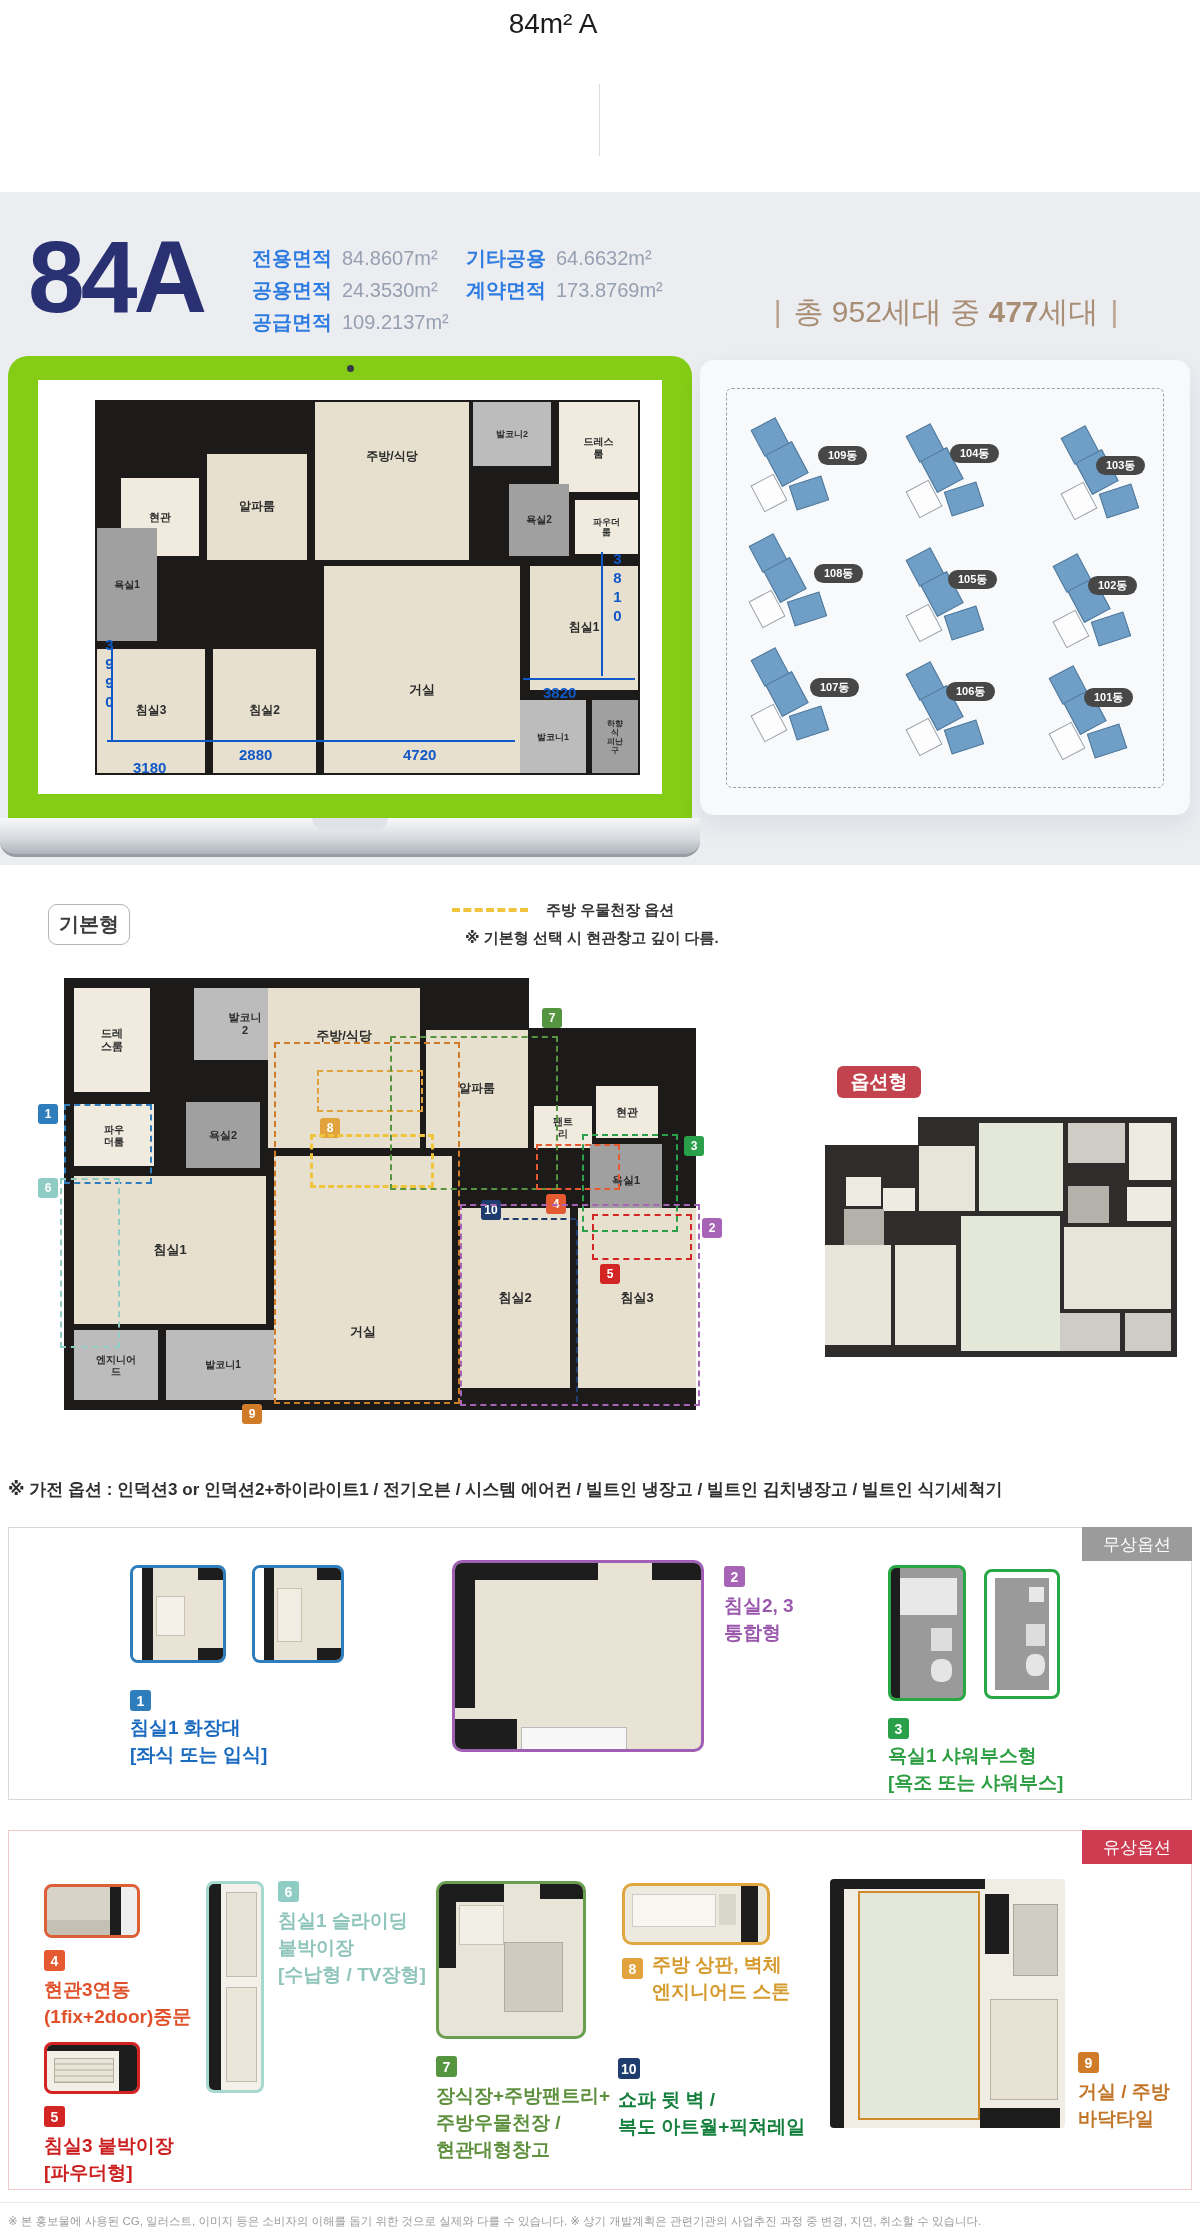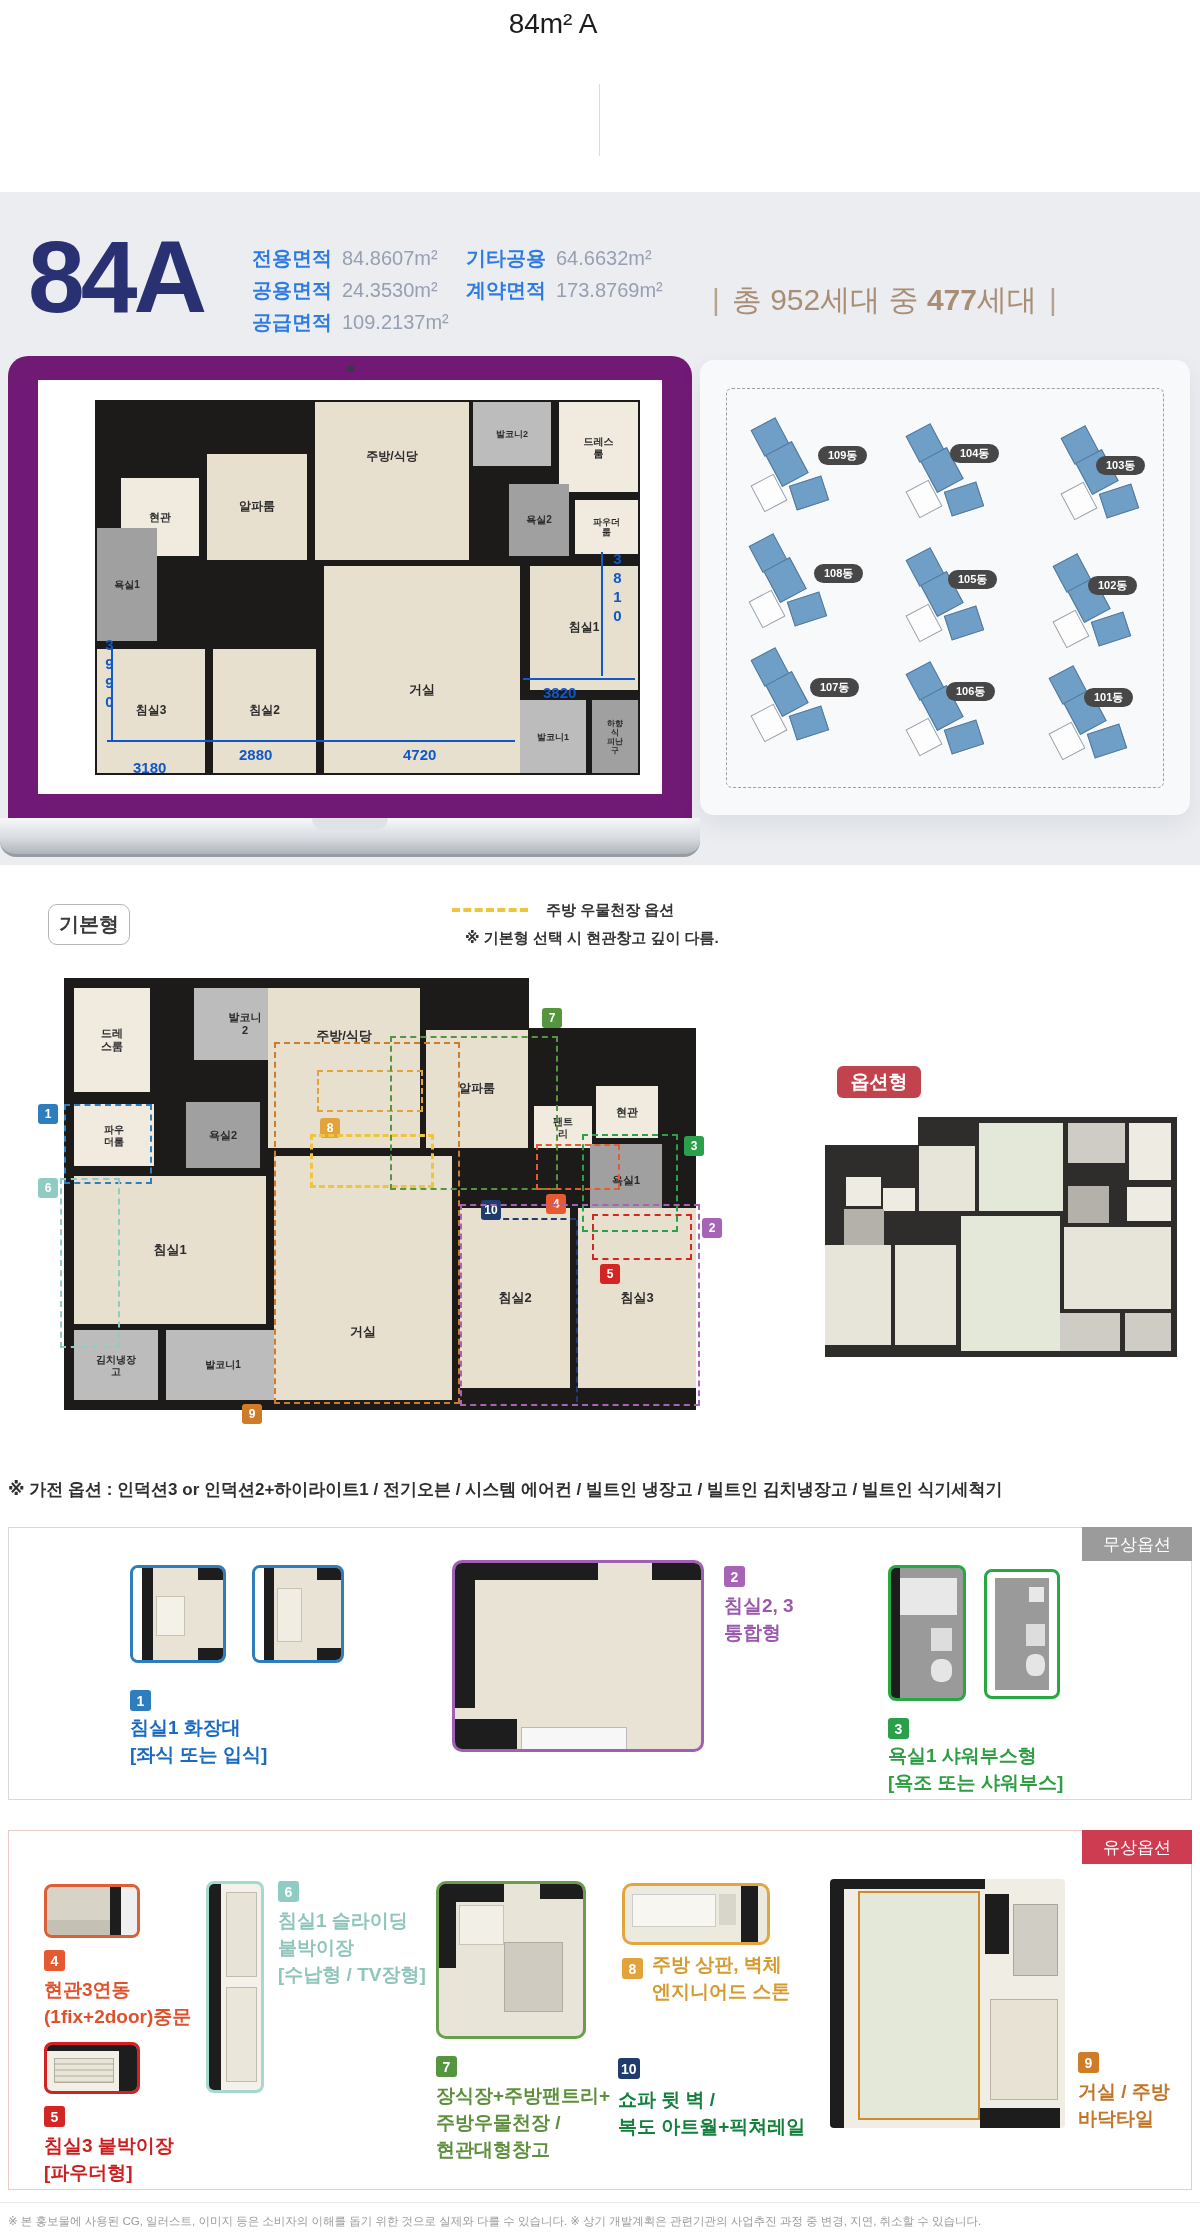--- a/index.html
+++ b/index.html
@@ -6,27 +6,27 @@
   body{width:1200px;height:2238px;position:relative;background:#fff;overflow:hidden;
        font-family:"Liberation Sans","DejaVu Sans",sans-serif;color:#222}
   .abs{position:absolute}
   .page-title{left:0;top:8px;width:1106px;text-align:center;font-size:28px;font-weight:400;color:#1c1c1c;letter-spacing:0}
   .title-divider{left:599px;top:84px;width:1px;height:72px;background:#dcdcdc}
   .hero-bg{left:0;top:192px;width:1200px;height:673px;background:#ebedf1}
   .unit-code{left:28px;top:226px;font-size:102px;font-weight:800;letter-spacing:-4px;color:#2a3173;line-height:1}
   .arow{position:absolute;display:flex;align-items:baseline;gap:10px;font-size:20px;line-height:1}
   .alabel{color:#2e7ce2;font-weight:700}
   .avalue{color:#97a0b1;font-weight:500}
-  .household{left:700px;top:280px;width:492px;font-size:30px;color:#a88e74;font-weight:500}
+  .household{left:700px;top:292px;width:492px;text-align:center;font-size:30px;color:#a88e74;font-weight:500}
   .household .bar{font-weight:300;margin:0 12px;color:#b8a28c}
   .household .strong{font-weight:800}
 
   
   .laptop{left:0;top:356px;width:700px;height:506px}
-  .lap-screen{position:absolute;left:8px;top:0;width:684px;height:462px;background:#701a75;border-radius:20px 20px 0 0}
+  .lap-screen{position:absolute;left:8px;top:0;width:684px;height:462px;background:#84cc16;border-radius:20px 20px 0 0}
   .cam{position:absolute;left:339px;top:9px;width:7px;height:7px;border-radius:50%;background:#343a46}
   .lap-white{position:absolute;left:30px;top:24px;width:624px;height:414px;background:#fff;overflow:hidden}
   .lap-base{position:absolute;left:0;top:462px;width:700px;height:36px;
             background:linear-gradient(#f7f8f9,#d8dce0 55%,#aeb4ba);border-radius:0 0 16px 16px;border-bottom:3px solid #969ca3}
   .notch{position:absolute;left:312px;top:0;width:76px;height:12px;background:#dfe2e6;border-radius:0 0 30px 30px}
 
   
   .plan{position:absolute}
   .slab{position:absolute}
   .room{position:absolute}
@@ -287,21 +287,21 @@
         <span class="rlabel" style="left: 50%; top: 50%; font-size: 10px;">파우
 더룸</span>
       </div>
       <div class="room" style="left: 526px; top: 166px; width: 72px; height: 72px; background: rgb(160, 160, 160);">
         <span class="rlabel" style="left: 50%; top: 50%; font-size: 11px;">욕실1</span>
       </div>
       <div class="room" style="left: 10px; top: 198px; width: 192px; height: 148px; background: rgb(232, 224, 207);">
         <span class="rlabel" style="left: 50%; top: 50%; font-size: 13px;">침실1</span>
       </div>
       <div class="room" style="left: 10px; top: 352px; width: 84px; height: 70px; background: rgb(188, 188, 188);">
-        <span class="rlabel" style="left: 50%; top: 50%; font-size: 10px;">김치냉장고</span>
+        <span class="rlabel" style="left: 50%; top: 50%; font-size: 10px;">엔지니어드</span>
       </div>
       <div class="room" style="left: 102px; top: 352px; width: 114px; height: 70px; background: rgb(188, 188, 188);">
         <span class="rlabel" style="left: 50%; top: 50%; font-size: 10px;">발코니1</span>
       </div>
       <div class="room" style="left: 210px; top: 178px; width: 178px; height: 244px; background: rgb(232, 224, 207);">
         <span class="rlabel" style="left: 50%; top: 72%; font-size: 13px;">거실</span>
       </div>
       <div class="room" style="left: 396px; top: 230px; width: 110px; height: 180px; background: rgb(232, 224, 207);">
         <span class="rlabel" style="left: 50%; top: 50%; font-size: 13px;">침실2</span>
       </div>

